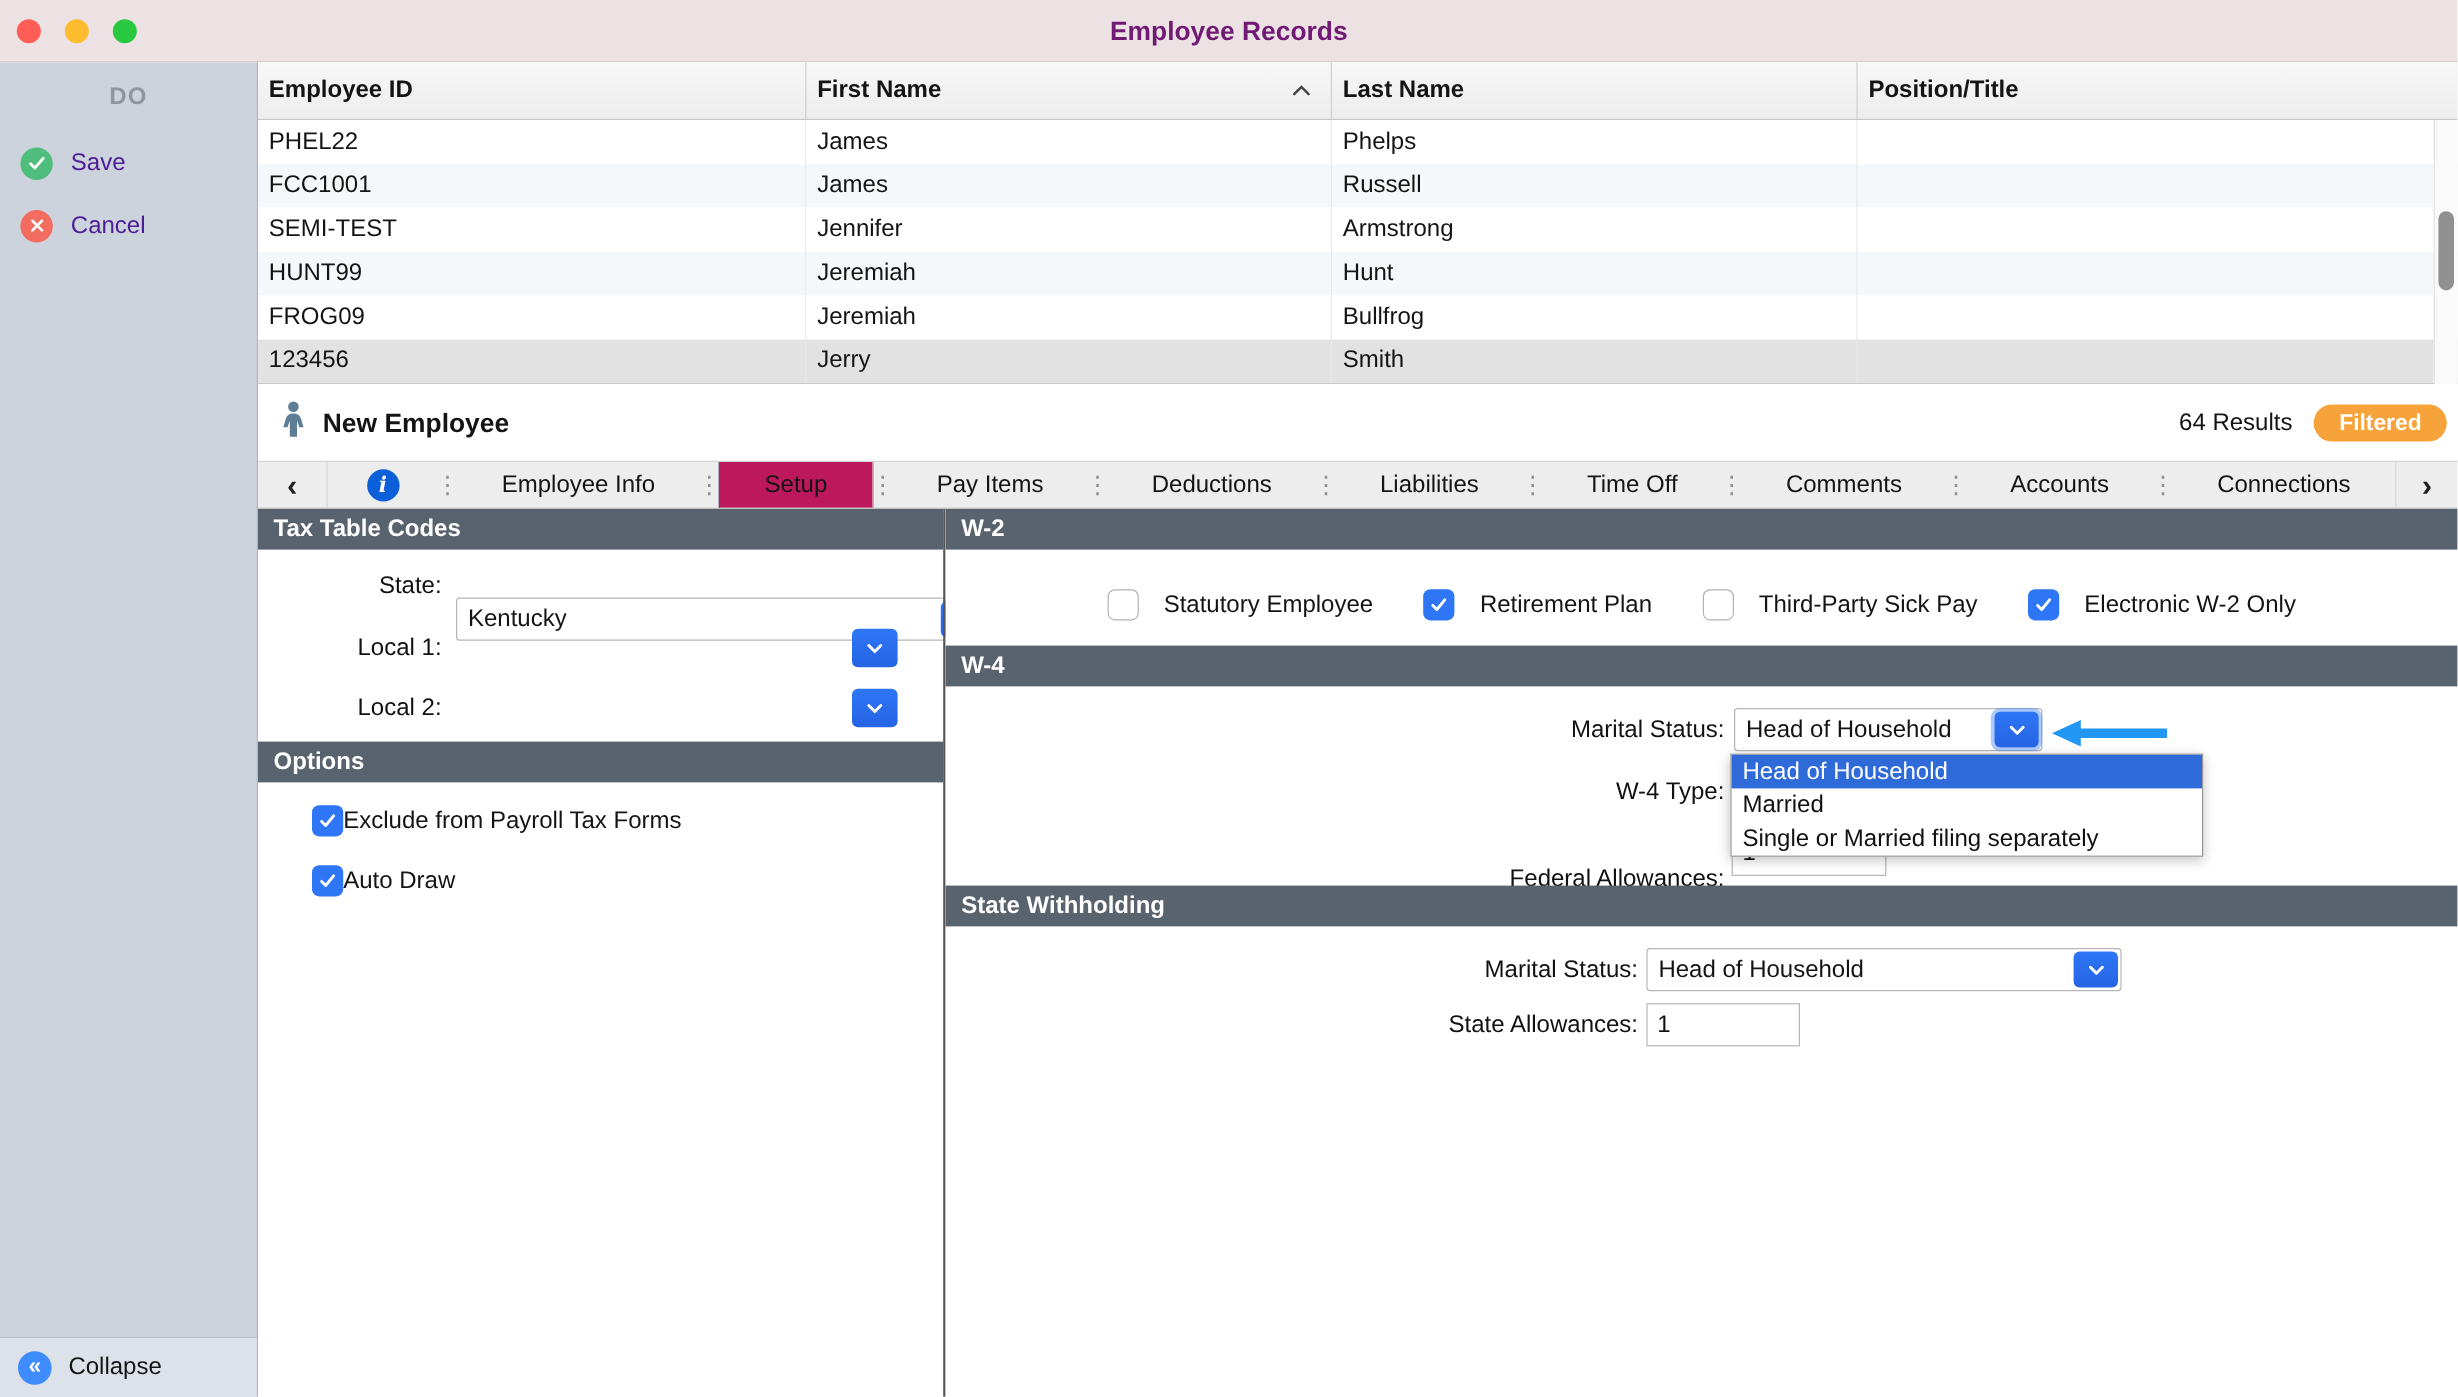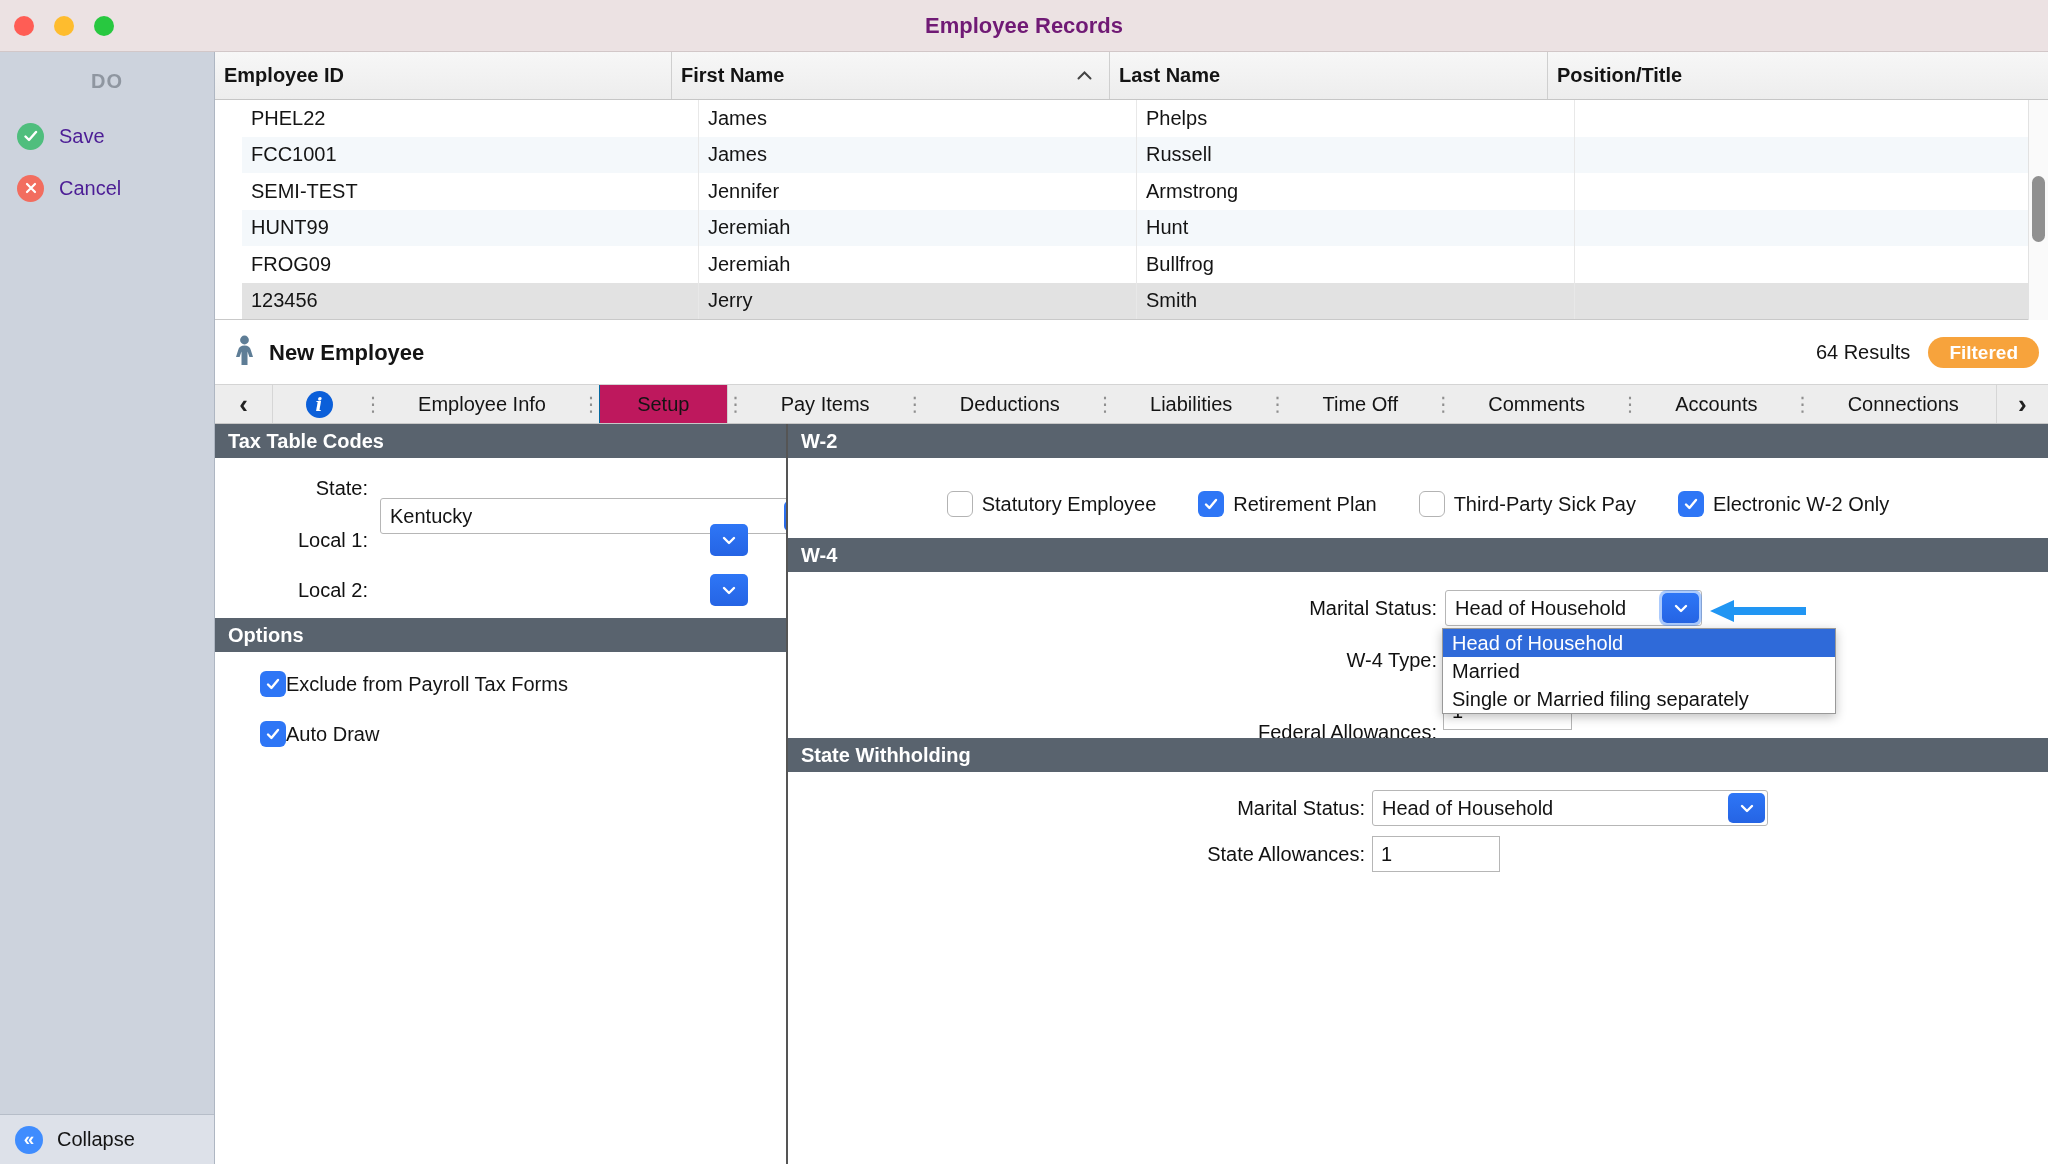--- a/index.html
+++ b/index.html
@@ -33,21 +33,21 @@
     color:#fff; display:flex; align-items:center; justify-content:center; font-size:19px; font-weight:bold; line-height:1; padding-bottom:2px; }
 
   
   .emp-table { position:absolute; left:215px; top:52px; width:1833px; height:268px; background:#fff; border-bottom:1px solid #c9c9c9; }
   .tbl-header { display:flex; height:48px; background:linear-gradient(#f7f7f7,#ededed);
     border-bottom:1px solid #c6c6c6; font-weight:bold; }
   .tbl-header .cell { border-right:1px solid #cfcfcf; }
   .cell { display:flex; align-items:center; padding-left:9px; overflow:hidden; white-space:nowrap; }
   .col1 { width:457px;align-items:center; } .col2 { width:438px; } .col3 { width:438px; }
   .col4 { flex:1; border-right:none !important; }
-  .tbl-row { display:flex; height:36.5px; background:#fff;margin-left:27px; }
+  .tbl-row { display:flex; height:36.5px; background:#fff; }
   .tbl-row .cell { border-right:1px solid #e8e8e8; }
   .tbl-row.alt { background:#f4f8fb; }
   .tbl-row.selected { background:#e2e2e2; }
   .sort-caret { margin-left:auto; margin-right:16px; flex:none; }
   .vscroll { position:absolute; right:0; top:48px; width:20px; height:220px; background:#fafafa; border-left:1px solid #e2e2e2; }
   .vthumb { position:absolute; left:3px; top:76px; width:13px; height:66px; background:#909090; border-radius:7px; }
 
   
   .record-bar { position:absolute; left:215px; top:321px; width:1833px; height:63px; background:#fff; display:flex; align-items:center; }
   .person-icon { margin-left:16px; flex:none; }
@@ -89,21 +89,21 @@
 
   .tinput { position:absolute; background:#fff; border:1px solid #b6b6b6; border-radius:0;
     font-family:"Liberation Sans",sans-serif; font-size:20px; padding-left:8px; color:#111; outline:none; }
 
   .cbrow { position:absolute; display:flex; align-items:center; height:32px; }
   .cb { width:26px; height:26px; border-radius:6px; flex:none; display:flex; align-items:center; justify-content:center; }
   .cb.checked { background:var(--accent-blue,#2E76F6); }
   .cb.un { background:#fff; border:1.5px solid #b3b3b3; }
 
   .w2row { position:absolute; left:0; right:0; top:62px; display:flex; justify-content:center; gap:42px; align-items:center; height:36px; }
-  .w2item { display:flex; align-items:center; gap:9px; white-space:nowrap; }
+  .w2item { display:flex; align-items:center; gap:21px; white-space:nowrap; }
 
   .menu { position:absolute; left:654px; top:204px; width:394px; background:#fff;
     border:1px solid #999; box-shadow:0 3px 10px rgba(0,0,0,.25); z-index:5; }
   .menu-item { height:28px; line-height:28px; padding-left:9px; white-space:nowrap; color:#111; }
   .menu-item.selected { background:var(--selection-blue,#2F6AD9); color:#fff; }
 
   .arrow-anno { position:absolute; left:922px; top:174px; z-index:3; }
 </style>
 </head>
 <body>

